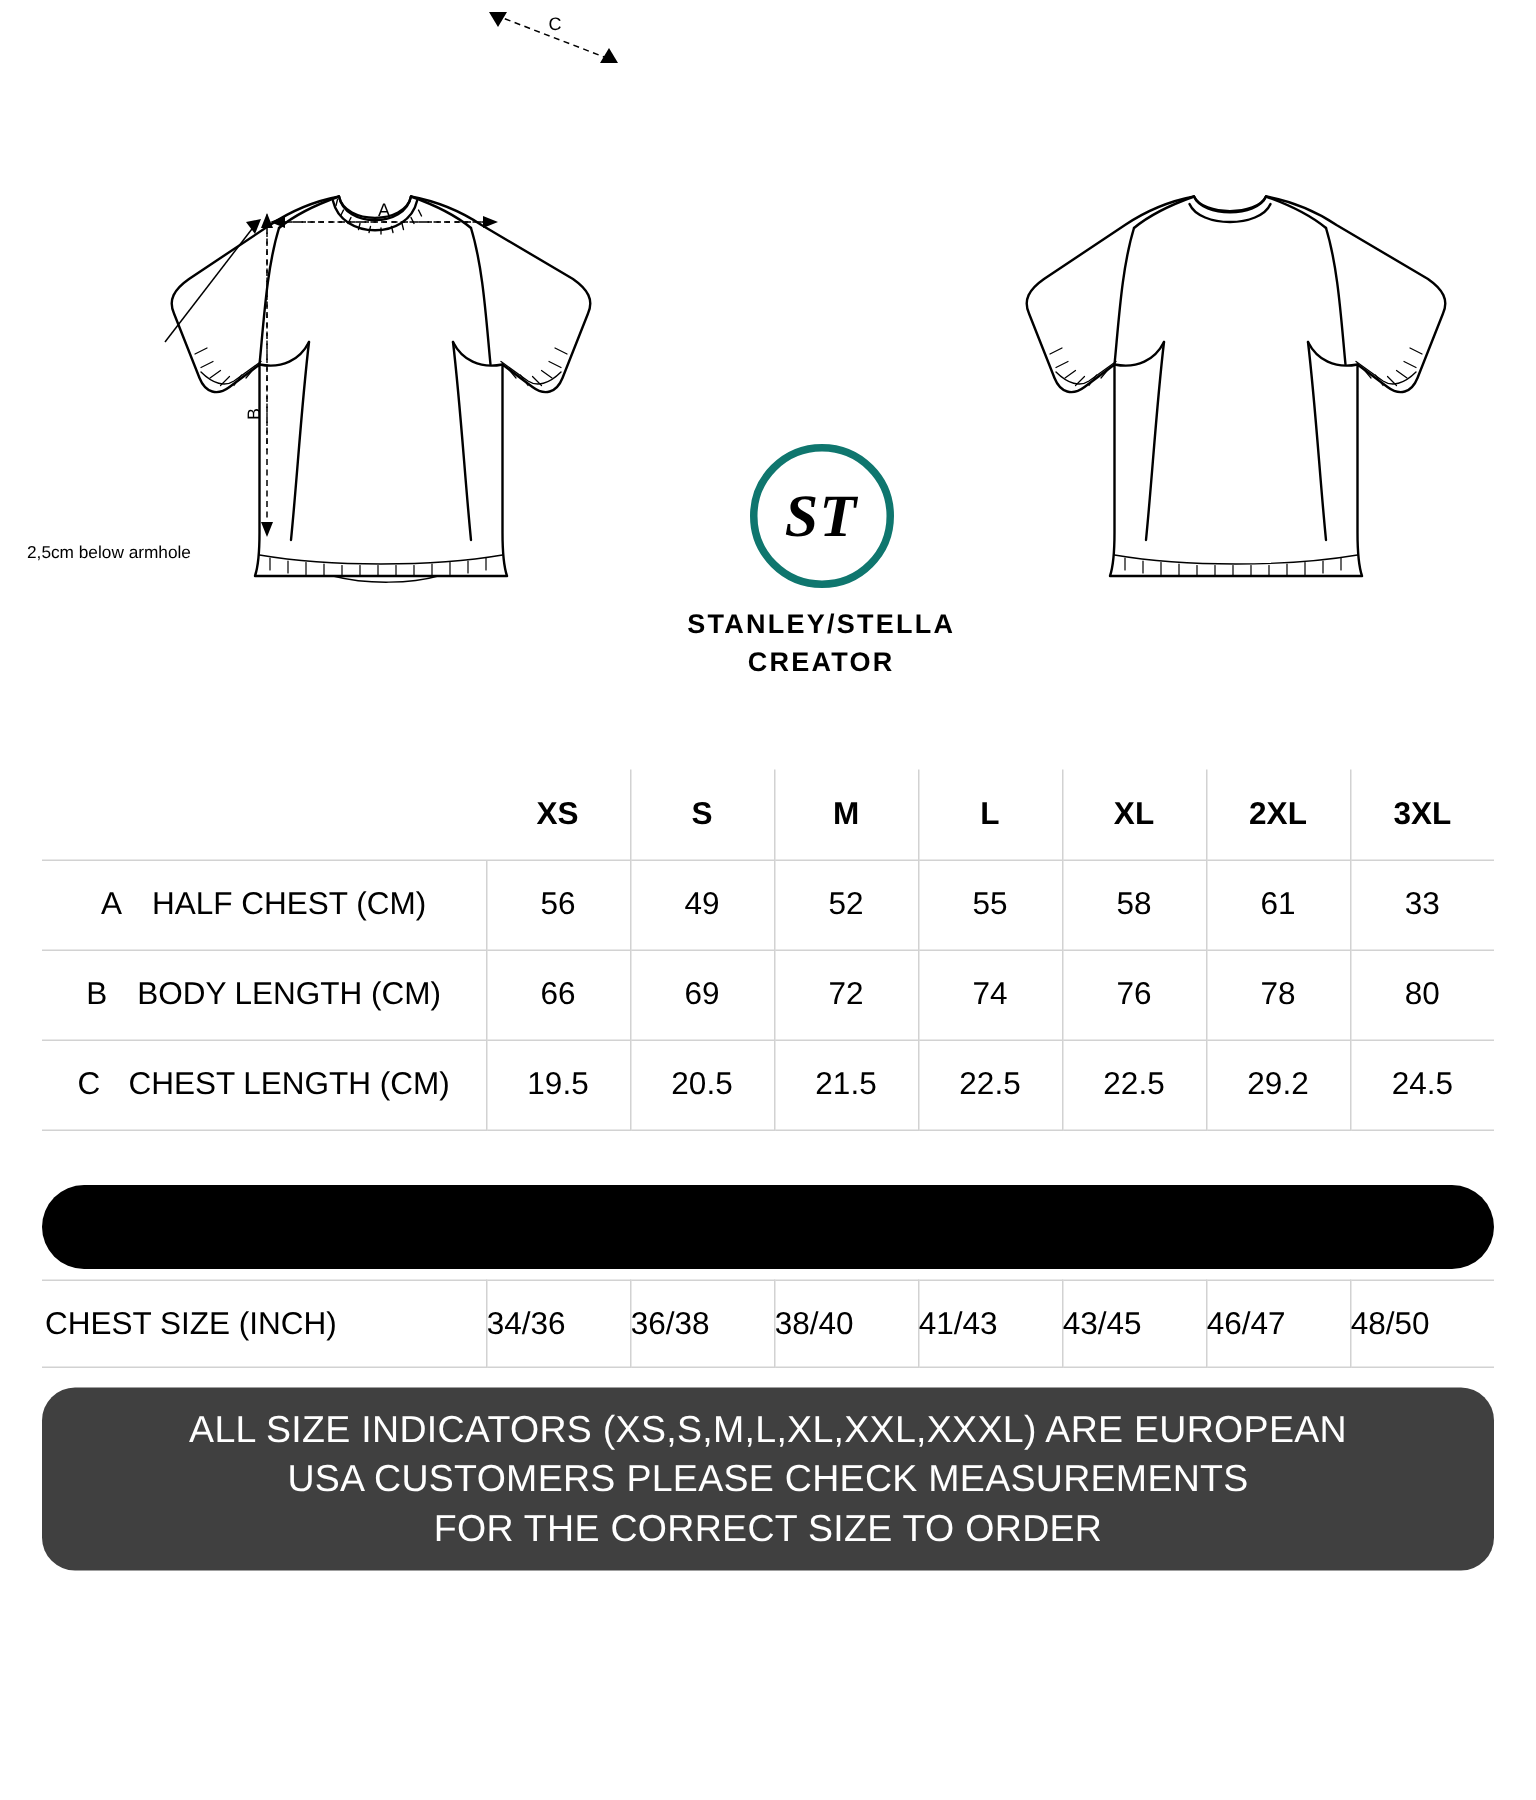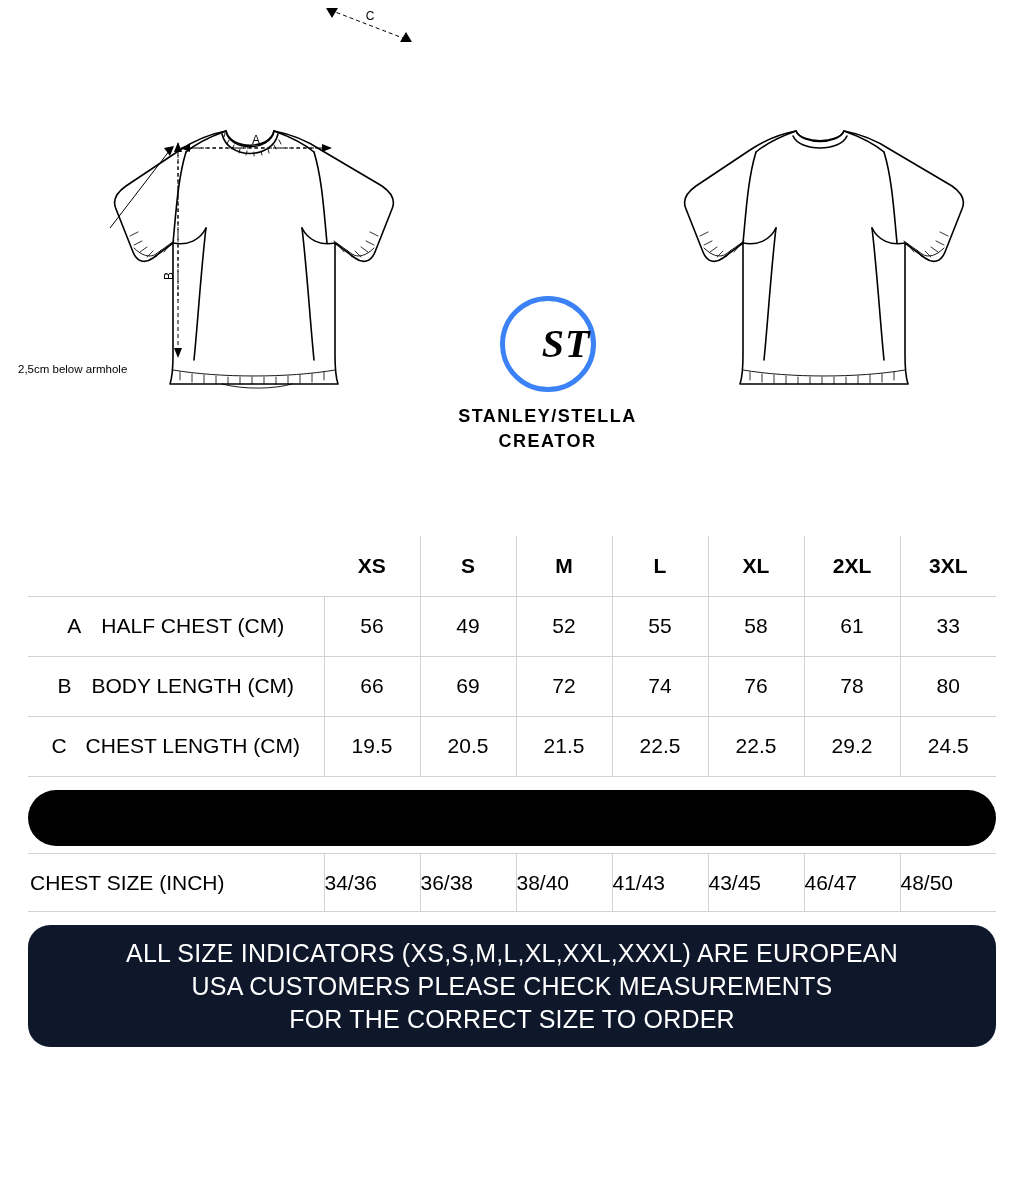--- a/index.html
+++ b/index.html
@@ -35,23 +35,23 @@
   #brand {
     position: absolute;
     left: 440px;
     top: 296px;
     width: 215px;
     text-align: center;
   }
   #brand-circle {
     width: 96px; height: 96px;
     margin: 0 auto;
-    border: 5px solid #3b82f6;
+    border: 5px solid #0f766e;
     border-radius: 50%;
-    display: flex; align-items: center; justify-content: flex-end;
+    display: flex; align-items: center; justify-content: center;
   }
   #brand-circle span {
     font-family: "Liberation Serif", serif;
     font-weight: bold;
     font-size: 40px;
     font-style: italic;
     letter-spacing: 1px;
     line-height: 1;
   }
   #brand-name {
@@ -75,21 +75,21 @@
     font-size: 11.5px;
     line-height: 1.25;
     text-align: left;
   }
   #annot-armhole { left: 18px; top: 362px; width: 110px; }
 
   
   #size-table {
     position: absolute;
     left: 28px;
-    top: 536px;
+    top: 513px;
     width: 968px;
     border-collapse: collapse;
     table-layout: fixed;
   }
   #size-table td, #size-table th {
     border: 1px solid #d2d2d2;
     height: 60px;
     text-align: center;
     font-size: 21px;
     font-weight: normal;
@@ -155,21 +155,21 @@
   }
   #chest-table td:last-child { border-right: none; }
 
   
   #notice {
     position: absolute;
     left: 28px;
     top: 925px;
     width: 968px;
     height: 122px;
-    background: #0f172a;
+    background: #404040;
     color: #fff;
     border-radius: 22px;
     display: flex;
     flex-direction: column;
     align-items: center;
     justify-content: center;
     text-align: center;
   }
   #notice div {
     font-size: 25px;

